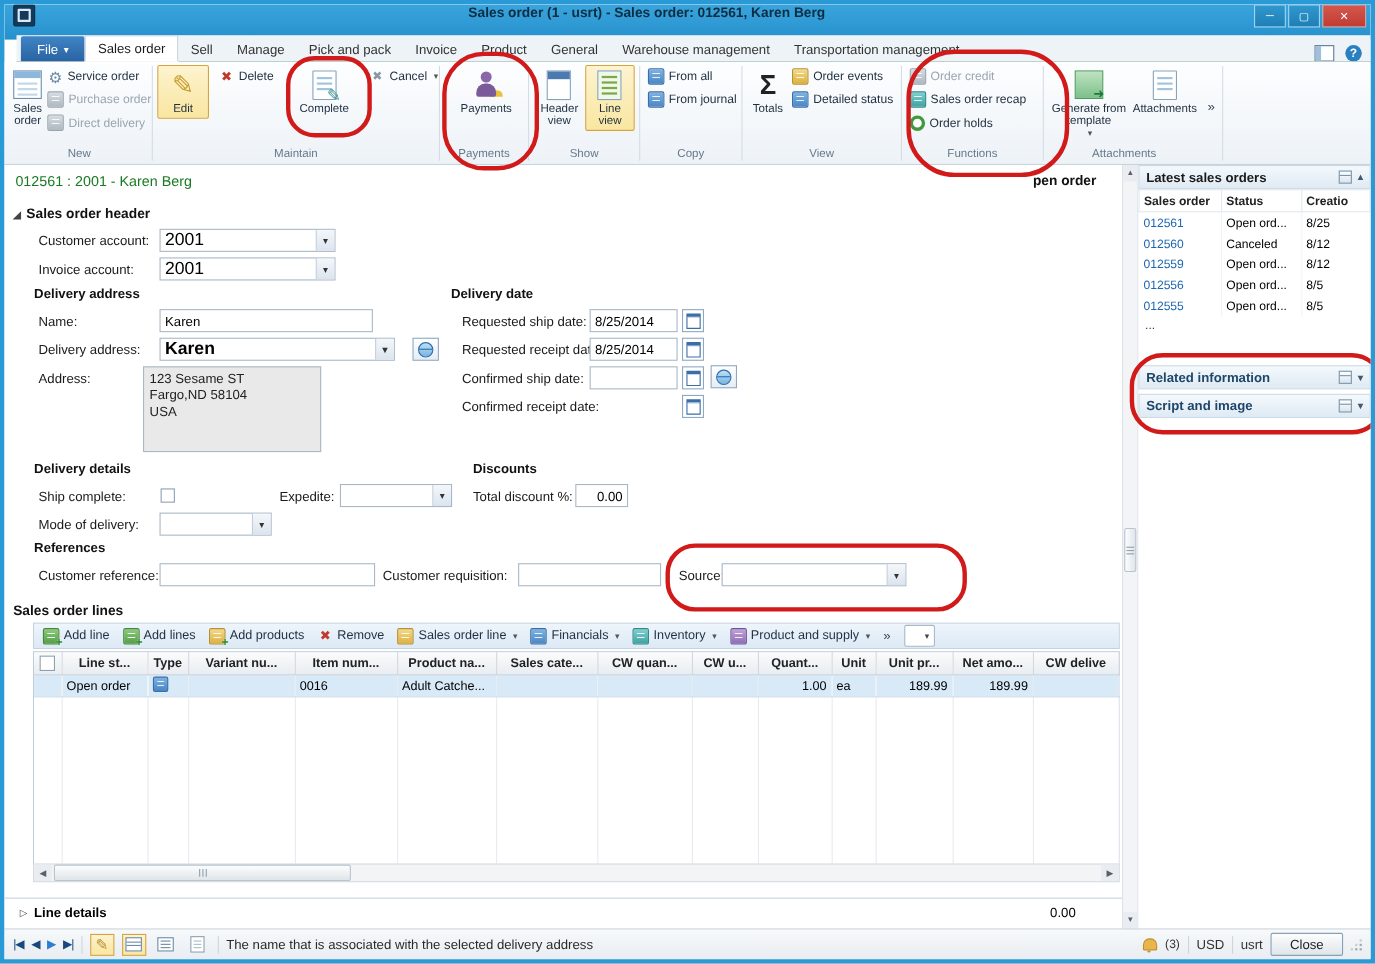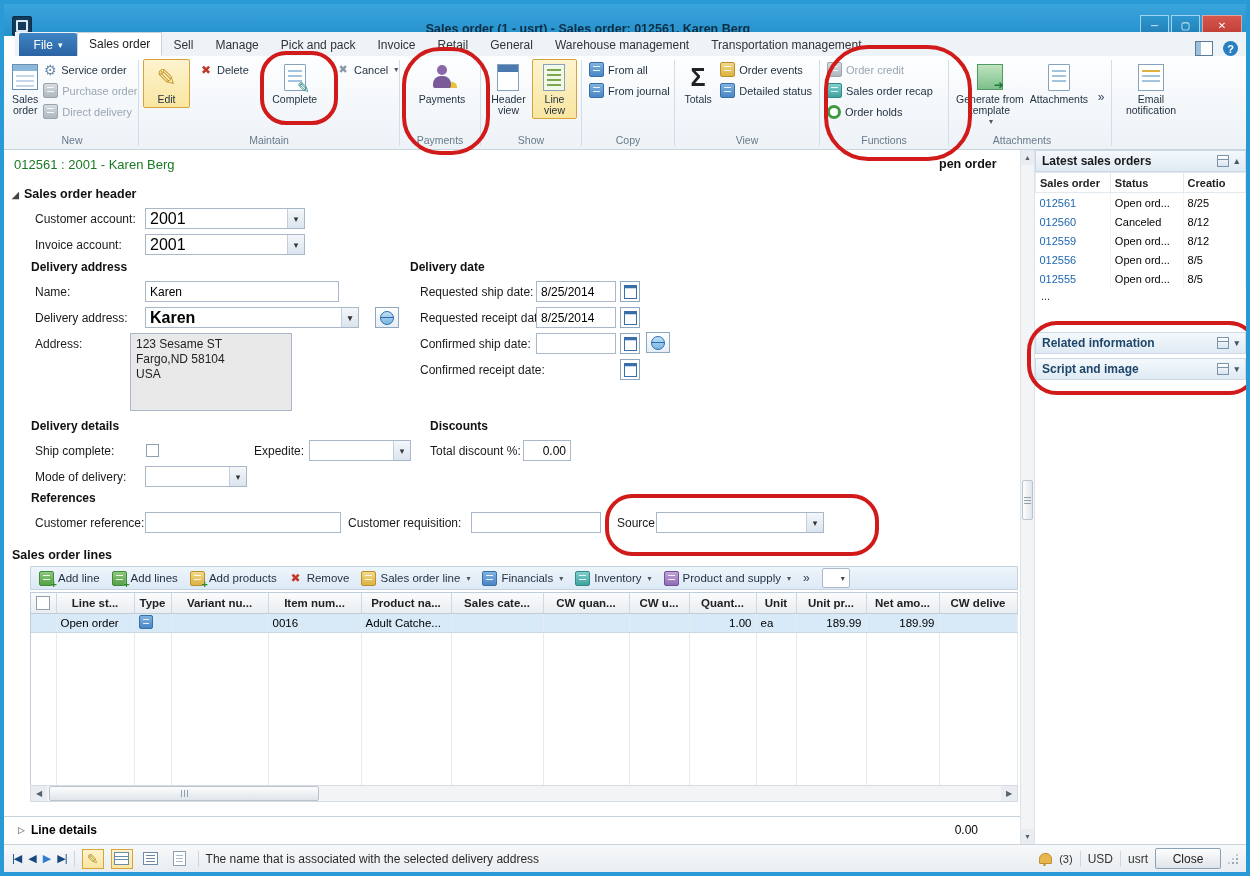--- a/index.html
+++ b/index.html
@@ -1,18 +1,18 @@
 <!DOCTYPE html>
 <html><head>
 <meta charset="utf-8">
 <style>
   html,body{margin:0;padding:0;background:#9aa5ad;font-family:"Liberation Sans",sans-serif;}
   .win{position:relative;width:1250px;height:876px;box-sizing:border-box;border:4px solid #2a9ad6;background:#fff;overflow:hidden;}
   
-  .titlebar{position:absolute;left:0;top:0;right:0;height:32px;background:linear-gradient(#3aa4dc,#2591cc);display:flex;align-items:flex-end;padding:0 4px;}
+  .titlebar{position:absolute;left:0;top:0;right:0;height:32px;background:linear-gradient(#3aa4dc,#2591cc);display:flex;align-items:flex-start;padding:0 4px;}
   .app-icon{width:18px;height:18px;background:#123a5c;border:1px solid #0c2c46;border-radius:2px;margin:0 4px;position:relative;flex:none;}
   .app-icon::before{content:"";position:absolute;inset:3px;border:2px solid #dce9f4;border-radius:1px;}
   .titlebar .title{flex:1;text-align:center;font-size:12.5px;color:#0d2d44;font-weight:bold;white-space:nowrap;overflow:hidden;}
   .tb-btns{display:flex;gap:2px;flex:none;}
   .tb-btn{width:27px;height:19px;border:1px solid #9fd2ee;background:linear-gradient(#2f97cf,#1f7fb5);color:#fff;font-size:10px;display:flex;align-items:center;justify-content:center;cursor:default;}
   .tb-btn.close{background:linear-gradient(#d4574e,#c13c33);border-color:#e2a29d;width:38px;}
   
   .tabsrow{position:absolute;left:0;top:28px;right:0;height:24px;background:#eef3f8;display:flex;align-items:flex-end;border-bottom:1px solid #14532d;margin-left:11px;}
   .file-btn{height:23px;width:58px;margin-left:4px;background:linear-gradient(#3f85c5,#2a62a2);color:#fff;font-size:12px;display:flex;align-items:center;justify-content:center;gap:5px;border-radius:2px 2px 0 0;}
   .file-btn::after{content:"▾";font-size:9px;}
@@ -176,21 +176,21 @@
     </span>
   </div>
 
   <div class="tabsrow">
     <span class="file-btn">File</span>
     <span class="tab active">Sales order</span>
     <span class="tab">Sell</span>
     <span class="tab">Manage</span>
     <span class="tab">Pick and pack</span>
     <span class="tab">Invoice</span>
-    <span class="tab">Retail</span>
+    <span class="tab">Product</span>
     <span class="tab">General</span>
     <span class="tab">Warehouse management</span>
     <span class="tab">Transportation management</span>
     <span class="tabsrow-spacer"></span>
     <span class="layout-ico"></span>
     <span class="help-ico">?</span>
   </div>
 
   <div class="ribbon">
 
@@ -365,28 +365,20 @@
 
     <div class="rgroup" style="width:16px;">
       <div class="rg-body" style="align-items:center;justify-content:center;">
         <span style="font-size:12px;color:#345;">»</span>
       </div>
       <div class="rg-label"></div>
     </div>
     <div class="vsep"></div>
 
     <div class="rgroup" style="width:70px;">
-      <div class="rg-body" style="justify-content:center;width:100%;">
-        <div class="bigbtn" style="width:62px;">
-          <span class="ic">
-              <span class="ico-mail"></span>
-            </span>
-          <span>Email notification</span>
-        </div>
-      </div>
       <div class="rg-label"></div>
     </div>
   </div>
 
   <div class="main">
     <div class="rec-title">012561 : 2001 - Karen Berg</div>
     <div class="rec-status">pen order</div>
 
     <div class="sech" style="left:8px;top:37px;"><span class="mk">◢</span><span>Sales order header</span></div>
 

